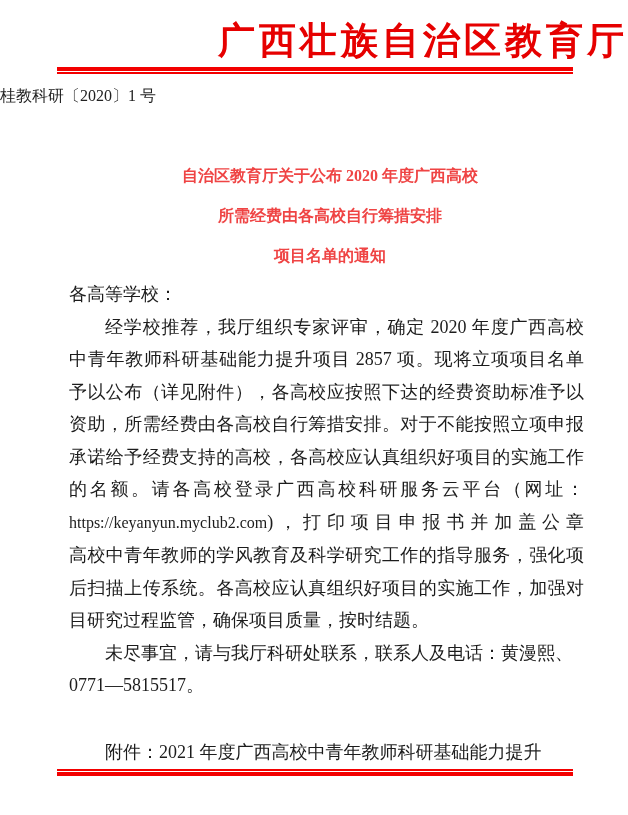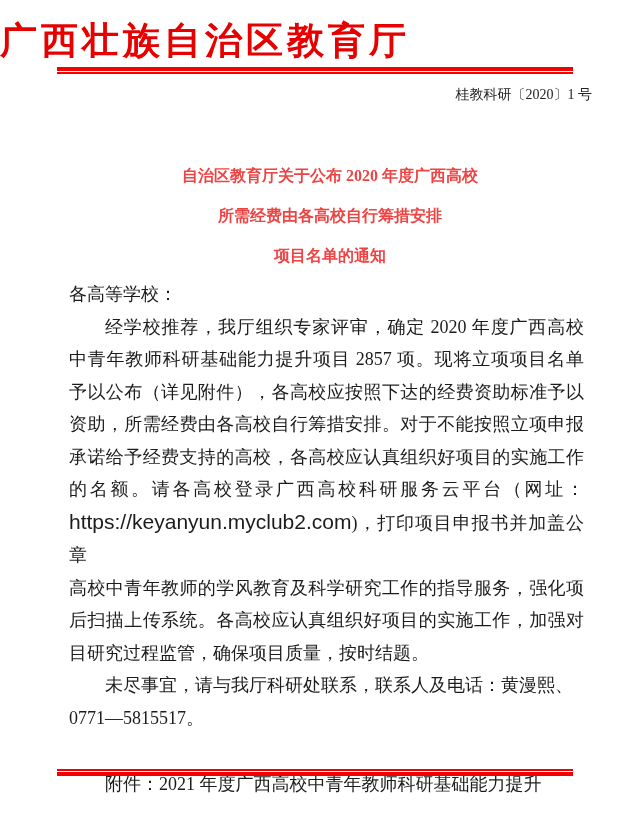--- a/index.html
+++ b/index.html
@@ -11,21 +11,21 @@
     font-family: "Liberation Serif", "DejaVu Serif", serif;
     color: #1c1c1c;
     overflow: hidden;
   }
   .agency {
     position: absolute;
     top: 16px;
     left: 0;
     width: 628px;
     margin: 0;
-    text-align: left;
+    text-align: right;
     font-size: 37px;
     font-weight: bold;
     letter-spacing: 4px;
     color: #e60000;
     white-space: nowrap;
   }
   .rule {
     position: absolute;
     left: 57px;
     width: 516px;
@@ -33,22 +33,22 @@
   .rule-top { top: 67px; }
   .rule-bottom { top: 769px; }
   .rule .bar-thick { height: 4px; background: #f30000; }
   .rule .bar-thin  { height: 2px; background: #f30000; }
   .rule .bar-gap   { height: 1px; background: #ffffff; }
   .doc-no {
     position: absolute;
     top: 86px;
     left: 0;
     width: 592px;
-    text-align: right;
-    font-size: 14px;
+    text-align: left;
+    font-size: 16px;
     color: #222222;
     white-space: nowrap;
   }
   .notice-title {
     position: absolute;
     top: 140px;
     left: 0;
     width: 628px;
     margin: 16px;
     text-align: center;
@@ -63,22 +63,22 @@
     left: 69px;
     width: 515px;
     font-size: 18px;
     line-height: 32.5px;
     color: #1c1c1c;
   }
   .line { text-align: left; }
   .line.stretch { text-align: justify; text-align-last: justify; }
   .line.indent { text-indent: 2em; }
   .mono {
-    font-family: Liberation Sans, sans-serif;
-    font-size: 21px;
+    font-family: Liberation Serif, serif;
+    font-size: 16px;
   }
   .attachment { margin-top: 34px; text-indent: 2em; }
 </style>
 </head>
 <body>
 
 <div class="page">
 
   <h1 class="agency">广西壮族自治区教育厅</h1>
 

